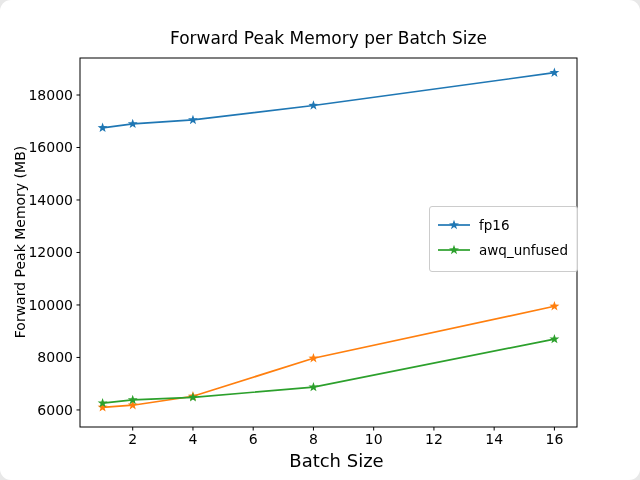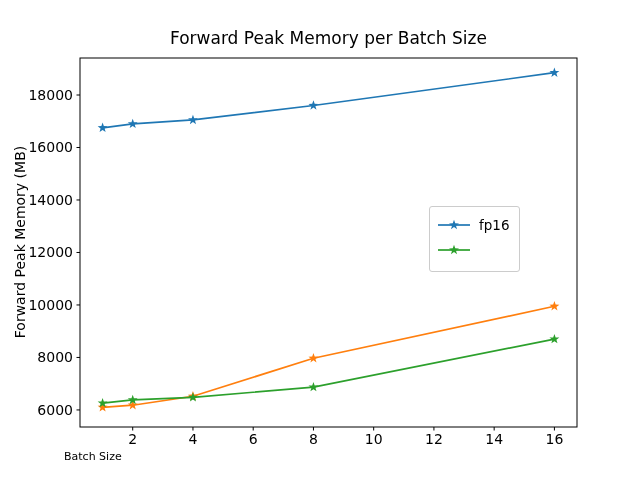--- a/index.html
+++ b/index.html
@@ -3,32 +3,34 @@
 <meta charset="utf-8">
 <style>
   html,body { margin:0; padding:0; background:#e8e8e8; }
   .figure {
     position: relative;
     width: 640px; height: 480px;
     background: #ffffff;
     font-family: "DejaVu Sans", "Liberation Sans", sans-serif;
     color: #000000;
     overflow: hidden;
+    border-radius: 11px;
   }
   .chart-title {
     position: absolute;
     left: 80px; width: 497px; top: 28px;
     text-align: center;
     font-size: 17px;
     color: #000000;
   }
   .xlabel {
     position: absolute;
-    left: 64px; width: 497px; top: 450px;
-    font-size: 11px;
+    left: 88px; width: 497px; top: 450px;
+    text-align: center;
+    font-size: 18px;
   }
   .ylabel {
     position: absolute;
     left: 20px; top: 242px;
     transform: translate(-50%,-50%) rotate(-90deg);
     white-space: nowrap;
     font-size: 14px;
   }
   svg#plot { position:absolute; left:0; top:0; }
   .legend {
@@ -115,15 +117,16 @@
           <line x1="1" y1="7" x2="33" y2="7" stroke="#1f77b4" stroke-width="1.7"></line>
           <path d="M17.00,1.80L18.23,5.30L21.95,5.39L19.00,7.65L20.06,11.21L17.00,9.10L13.94,11.21L15.00,7.65L12.05,5.39L15.77,5.30Z" fill="#1f77b4"></path>
         </svg>
         <span class="legend-label">fp16</span>
       </div>
       <div class="legend-row">
         <svg width="34" height="14">
           <line x1="1" y1="7" x2="33" y2="7" stroke="#2ca02c" stroke-width="1.7"></line>
           <path d="M17.00,1.80L18.23,5.30L21.95,5.39L19.00,7.65L20.06,11.21L17.00,9.10L13.94,11.21L15.00,7.65L12.05,5.39L15.77,5.30Z" fill="#2ca02c"></path>
         </svg>
+        <span class="legend-label">awq_unfused</span>
       </div>
     </div>
 </div>
 
 </body></html>

